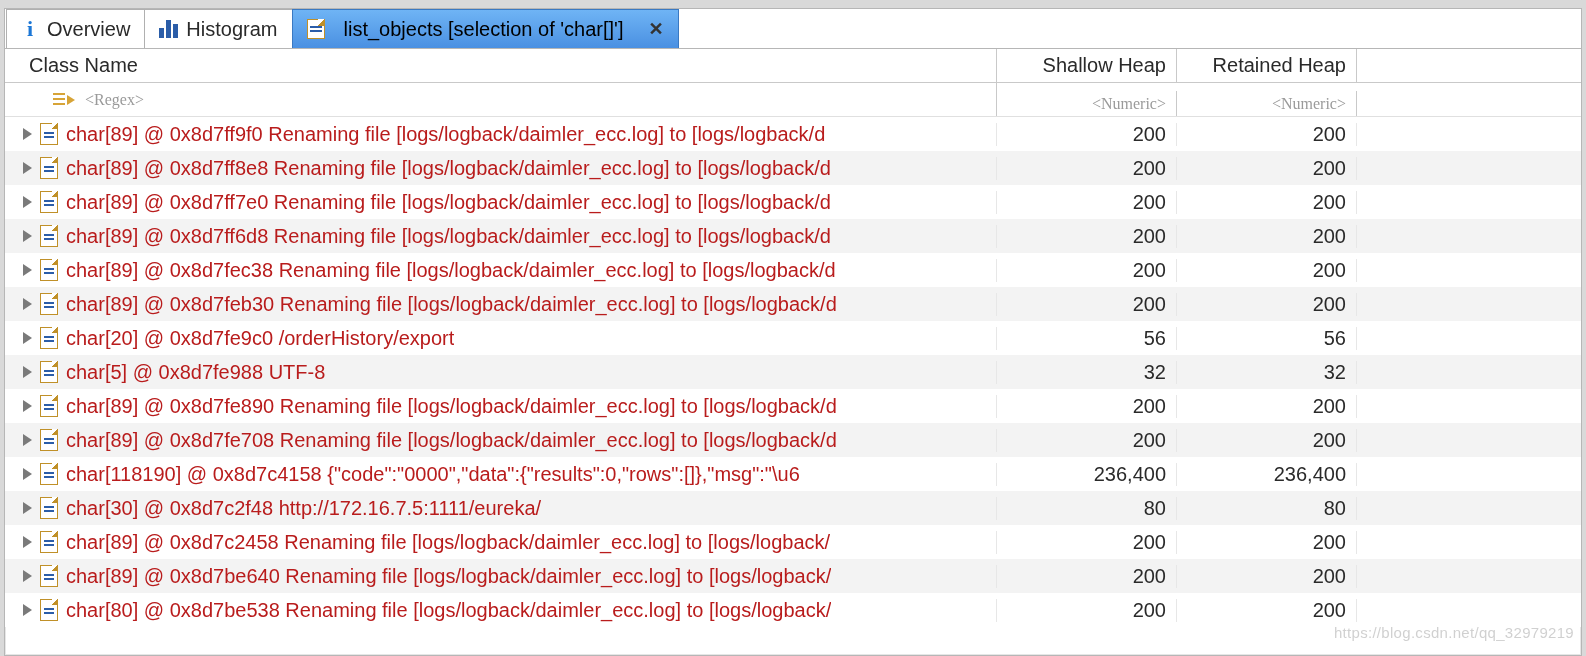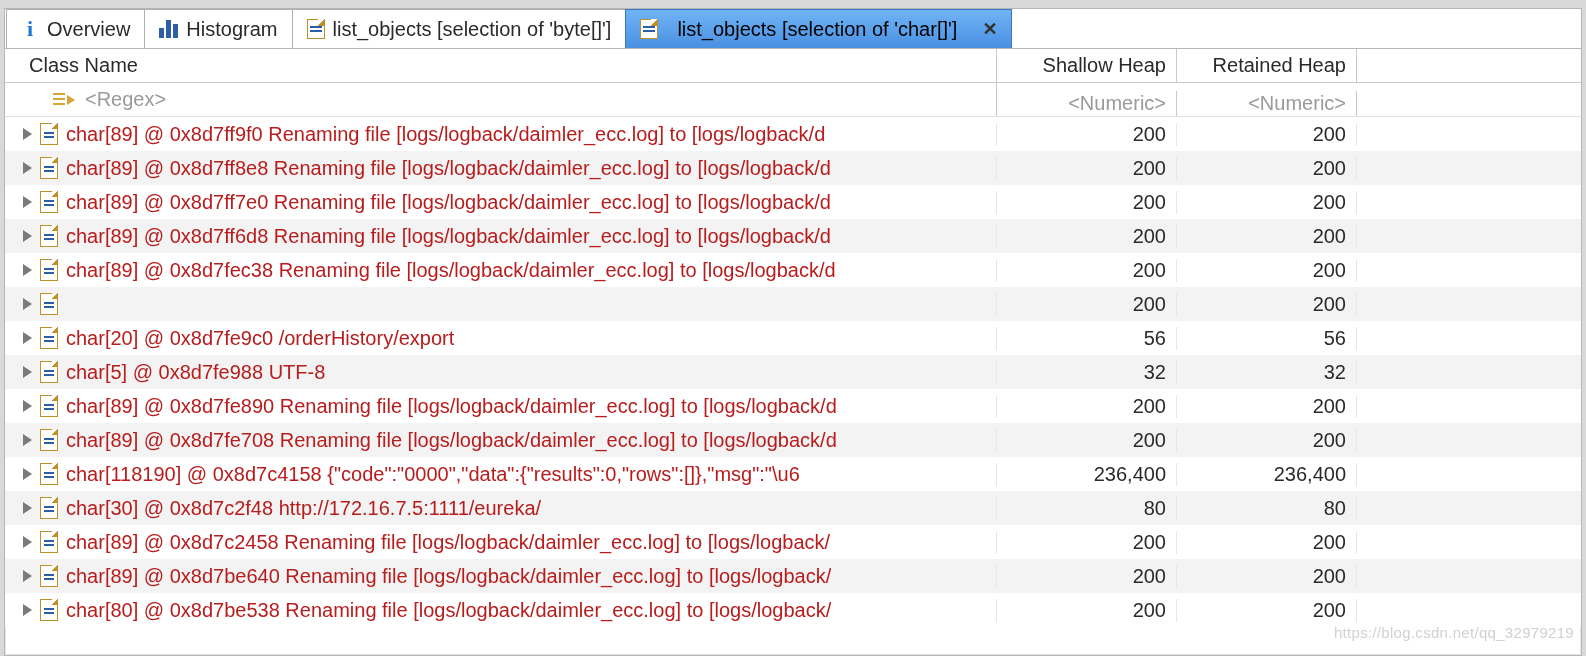--- a/index.html
+++ b/index.html
@@ -112,24 +112,25 @@
   }
   .columns-header .col { display:flex; align-items:center;padding-left:24px; }
   .col-name { flex: 0 0 992px; padding-left: 10px; border-right:1px solid #c9c9c9;}
   .col-shallow { flex: 0 0 180px; justify-content:flex-end; padding-right:10px; border-right:1px solid #c9c9c9;}
   .col-retained { flex: 0 0 180px; justify-content:flex-end; padding-right:10px; border-right:1px solid #c9c9c9;}
 
   
   .filter-row {
     display:flex;
     height:34px;
-    font-size:20px;
+    font-size:16px;
     color:#9a9a9a;
     border-bottom:1px solid #e0e0e0;
     background:#fff;
+    font-family:Liberation Serif, serif;
   }
   .filter-row .col { display:flex; align-items:center; }
   .filter-row .col-name { padding-left: 42px; gap:10px; }
   .filter-row .col-shallow,
   .filter-row .col-retained { justify-content:flex-end; padding-right:10px;margin-top:8px; }
   .icon-filter {
     width:22px; height:18px;
     position:relative;
     margin-left:6px;
   }
@@ -234,24 +235,20 @@
       <span>Overview</span>
     </div>
     <div class="tab">
       <span class="icon-histogram">
           <span></span>
           <span></span>
           <span></span>
         </span>
       <span>Histogram</span>
     </div>
-    <div class="tab">
-      <span class="icon-sheet"></span>
-      <span>list_objects  [selection of 'byte[]']</span>
-    </div>
     <div class="tab active">
       <span class="icon-sheet"></span>
       <span>list_objects  [selection of 'char[]']</span>
       <span class="close">✕</span>
     </div>
   </div>
 
   <div class="columns-header">
     <div class="col col-name">Class Name</div>
     <div class="col col-shallow">Shallow Heap</div>
@@ -314,20 +311,21 @@
           <span class="icon-obj"></span>
           <span class="row-text">char[89] @ 0x8d7fec38  Renaming file [logs/logback/daimler_ecc.log] to [logs/logback/d</span>
         </div>
         <div class="col-shallow">200</div>
         <div class="col-retained">200</div>
       </div>
       <div class="row">
         <div class="col-name">
           <span class="tree-caret"></span>
           <span class="icon-obj"></span>
+          <span class="row-text">char[89] @ 0x8d7feb30  Renaming file [logs/logback/daimler_ecc.log] to [logs/logback/d</span>
         </div>
         <div class="col-shallow">200</div>
         <div class="col-retained">200</div>
       </div>
       <div class="row">
         <div class="col-name">
           <span class="tree-caret"></span>
           <span class="icon-obj"></span>
           <span class="row-text">char[20] @ 0x8d7fe9c0  /orderHistory/export</span>
         </div>

